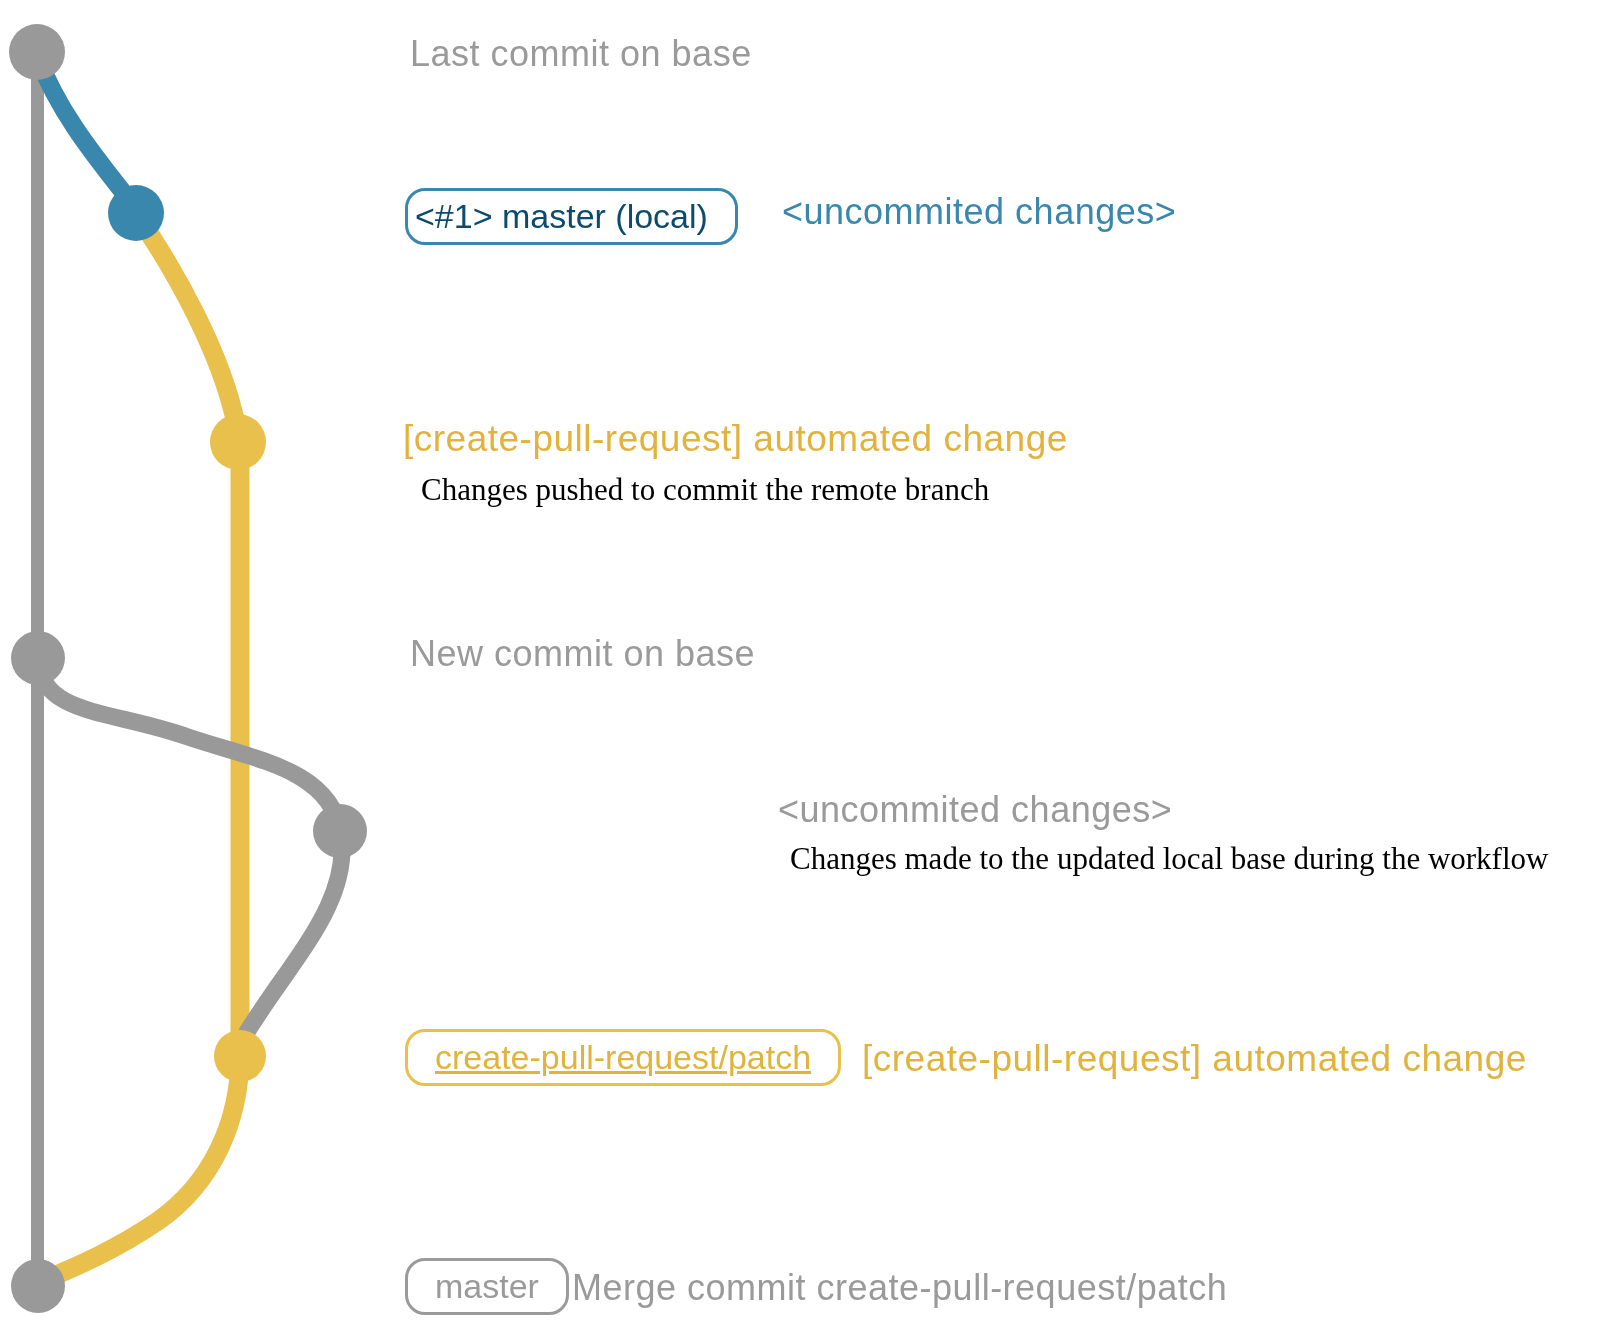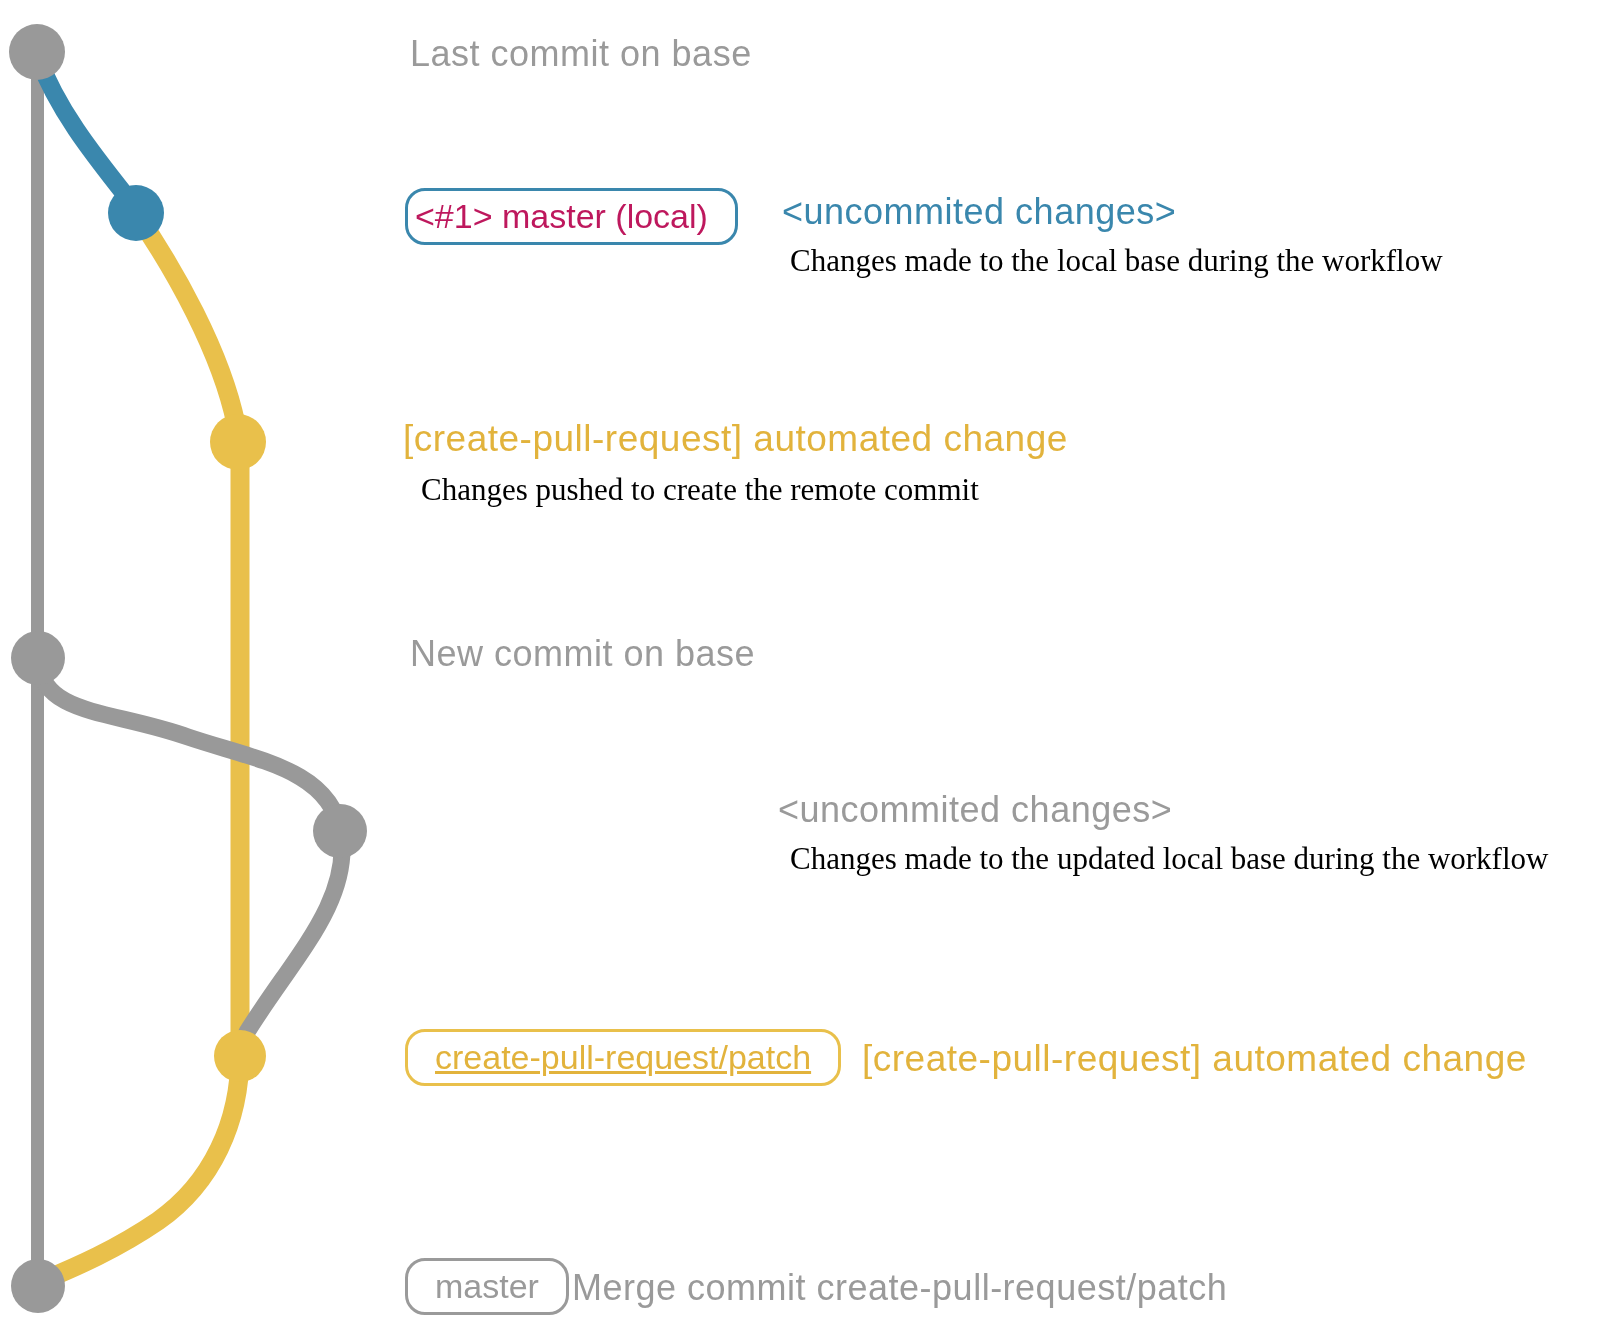--- a/index.html
+++ b/index.html
@@ -33,21 +33,21 @@
     align-items: center;
     justify-content: center;
     height: 57px;
     padding: 0 27px;
     border-radius: 20px;
     border: 3px solid;
     font-size: 34px;
     box-sizing: border-box;
     background: #ffffff;
   }
-  .pill-blue   { border-color: #3a87ad; color: #be185d; padding-left: 7px; }
+  .pill-blue   { border-color: #3a87ad; color: #0c4a6e; padding-left: 7px; }
   .pill-gray   { border-color: #9a9a9a; color: #9a9a9a; }
   .pill-yellow { border-color: #e9c04b; color: #e2b33c; text-decoration: underline; }
   .ann-title {
     font-size: 36px;
     letter-spacing: 0.5px;
   }
   .t-blue   { color: #3a87ad; }
   .t-gray   { color: #9a9a9a; }
   .t-yellow { color: #e2b33c; }
   .desc {
@@ -79,24 +79,23 @@
     <circle cx="38" cy="658" r="27" fill="#999999"></circle>
     <circle cx="340" cy="831" r="27" fill="#999999"></circle>
     <circle cx="240" cy="1056" r="26" fill="#e9c04b"></circle>
     <circle cx="38" cy="1286" r="27" fill="#999999"></circle>
   </svg>
 
   <div class="abs caption" style="left:410px; top:33px;">Last commit on base</div>
 
   <div class="abs pill pill-blue" style="left:405px; top:188px;">&lt;#1&gt; master (local)</div>
   <div class="abs ann-title t-blue" style="left:782px; top:191px;">&lt;uncommited changes&gt;</div>
-  <div class="abs desc" style="left:790px; top:243px;">Changes made to the local base during the workflow</div>
 
   <div class="abs ann-title t-yellow" style="left:403px; top:418px; font-size:37px;">[create-pull-request] automated change</div>
-  <div class="abs desc" style="left:421px; top:472px;">Changes pushed to create the remote commit</div>
+  <div class="abs desc" style="left:421px; top:472px;">Changes pushed to commit the remote branch</div>
 
   <div class="abs caption" style="left:410px; top:633px;">New commit on base</div>
 
   <div class="abs ann-title t-gray" style="left:778px; top:789px;">&lt;uncommited changes&gt;</div>
   <div class="abs desc" style="left:790px; top:841px;font-family:Liberation Serif, serif;">Changes made to the updated local base during the workflow</div>
 
   <div class="abs pill pill-yellow" style="left:405px; top:1029px;">create-pull-request/patch</div>
   <div class="abs ann-title t-yellow" style="left:862px; top:1038px; font-size:37px;">[create-pull-request] automated change</div>
 
   <div class="abs pill pill-gray" style="left:405px; top:1258px;">master</div>

